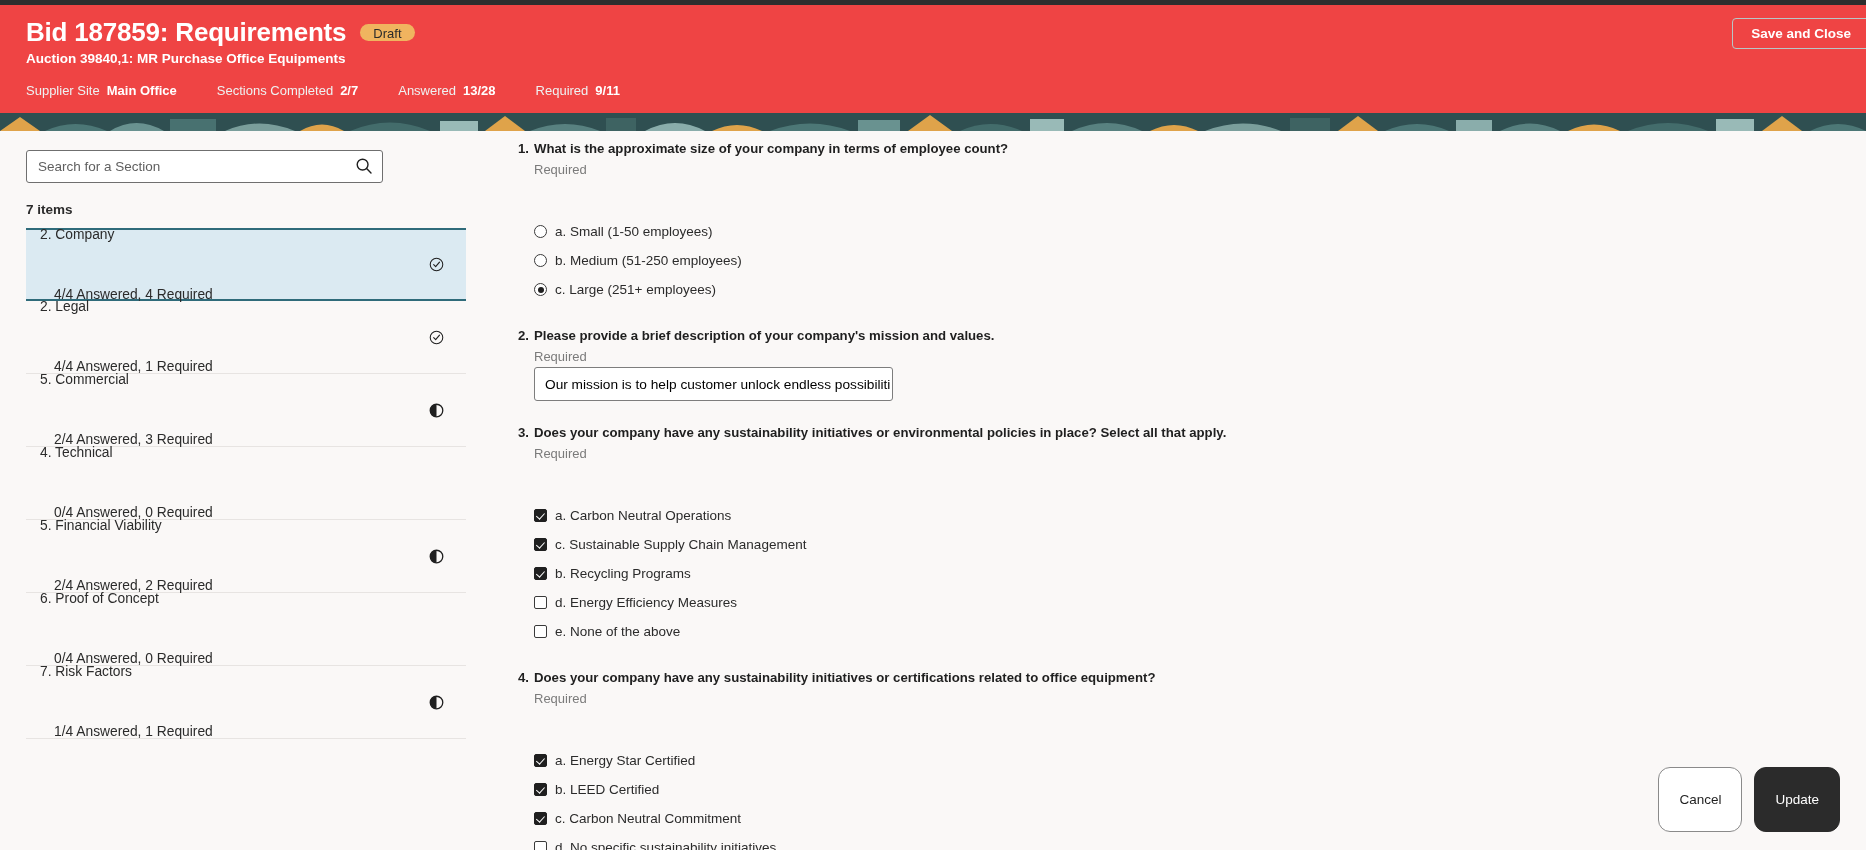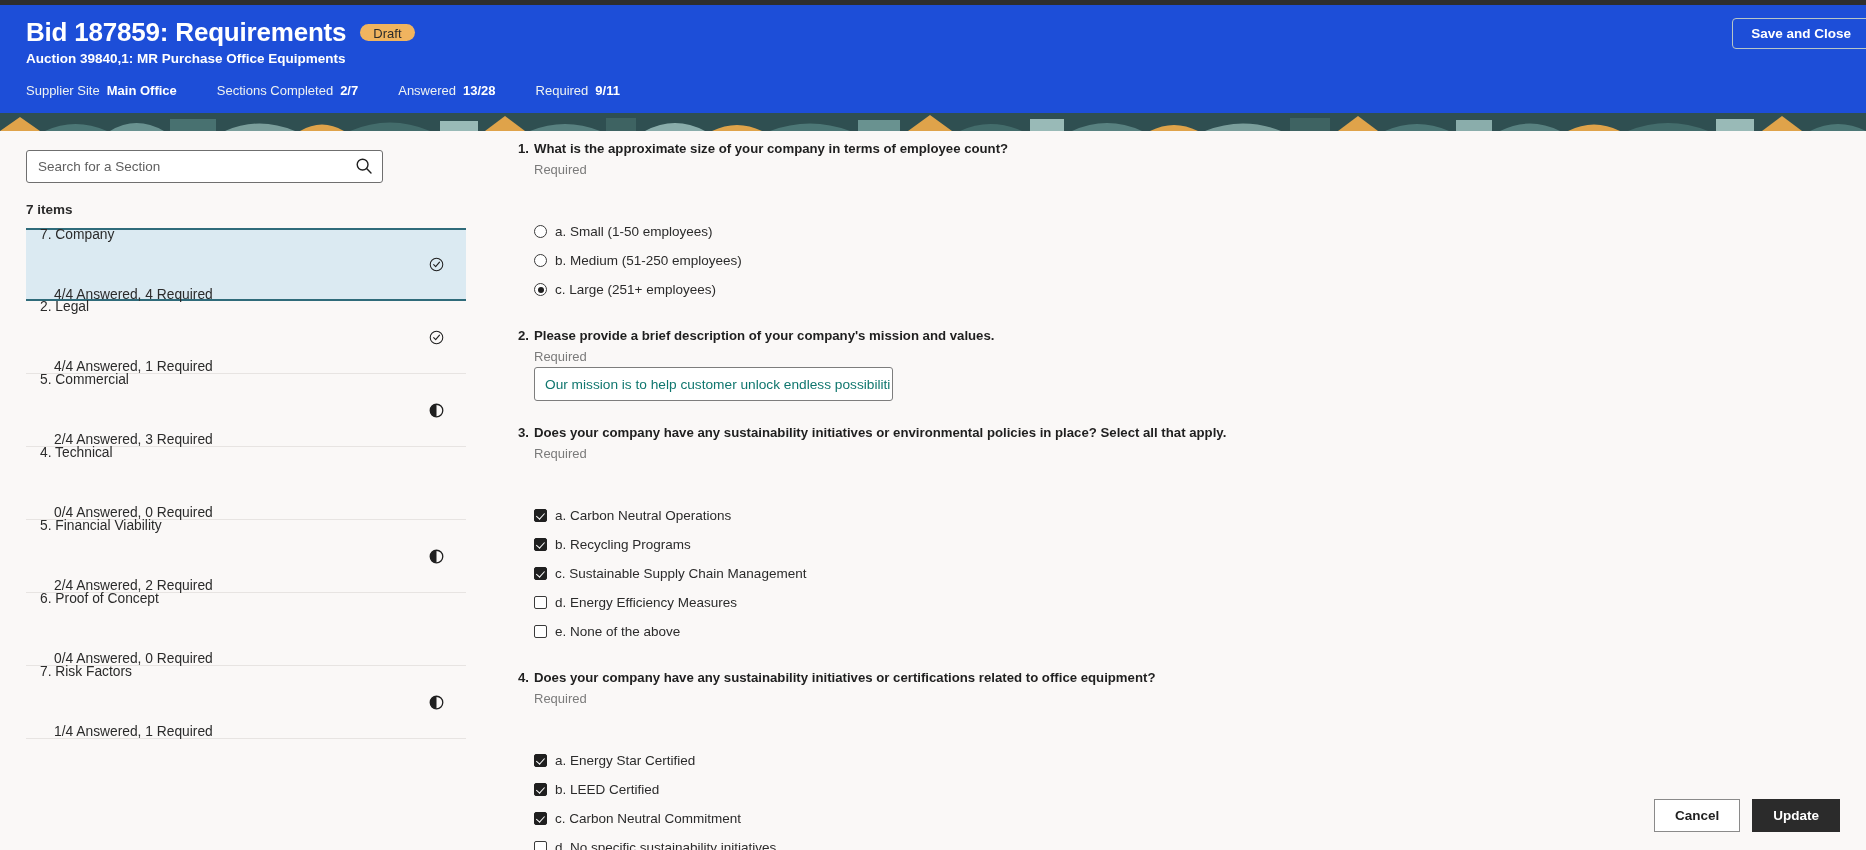--- a/index.html
+++ b/index.html
@@ -15,21 +15,21 @@
 
   
   .top-strip {
     position: absolute; top: 0; left: 0; width: 1866px; height: 5px;
     background: #2e2e2e;
   }
 
   
   .header {
     position: absolute; top: 5px; left: 0; width: 1866px; height: 126px;
-    background: #1d4ed8;
+    background: #ef4444;
     overflow: hidden;
   }
   .header-title-row {
     position: absolute; left: 26px; top: 12px;
     display: flex; align-items: center; gap: 14px;
   }
   .header-title {
     font-size: 26px; font-weight: bold; color: #ffffff; letter-spacing: -0.2px;
   }
   .status-badge {
@@ -139,34 +139,34 @@
     content: ""; position: absolute; left: 3.4px; top: 0.6px;
     width: 3.6px; height: 7px;
     border: solid #ffffff; border-width: 0 1.8px 1.8px 0;
     transform: rotate(42deg);
   }
 
   .text-answer {
     margin-left: 16px; margin-top: 3px;
     width: 359px; height: 34px;
     border: 1px solid #7d7d7d; border-radius: 3px; background: #ffffff;
-    padding: 0 10px; font-size: 13.7px; color: #0f766e;
+    padding: 0 10px; font-size: 13.7px; color: #000000;
     font-family: "Liberation Sans", sans-serif;
     overflow: hidden; white-space: nowrap; text-overflow: clip;
     display: flex; align-items: center;
   }
 
   
   .footer-actions {
     position: absolute; right: 26px; bottom: 18px;
     display: flex; align-items: center; gap: 12px;
   }
   .btn {
-    font-size: 13.5px; font-weight: bold; border-radius: 0;
-    padding: 8px 20px; cursor: pointer;
+    font-size: 13.5px; font-weight: normal; border-radius: 12px;
+    padding: 24px 20px; cursor: pointer;
     font-family: "Liberation Sans", sans-serif;
   }
   .btn-cancel { background: #ffffff; border: 1px solid #8a8a8a; color: #1f1f1f; }
   .btn-update { background: #2b2b2b; border: 1px solid #2b2b2b; color: #ffffff; }
 </style>
 </head>
 <body>
 
 <div id="app">
 
@@ -257,21 +257,21 @@
             <line x1="11.6" y1="11.6" x2="16" y2="16" stroke="#1f1f1f" stroke-width="1.4" stroke-linecap="round"></line>
           </svg>
         </span>
       </div>
 
       <div class="items-count">7 items</div>
 
       <div class="section-list" id="section-list">
           <div class="section-item selected">
             <div class="section-text">
-              <div class="section-name">7. Company</div>
+              <div class="section-name">2. Company</div>
               <div class="section-stats">4/4 Answered, 4 Required</div>
             </div>
             <span class="status-icon"><svg viewBox="0 0 16 16" width="15" height="15" xmlns="http://www.w3.org/2000/svg">
                 <circle cx="8" cy="8" r="6.7" fill="none" stroke="#1f1f1f" stroke-width="1.1"></circle>
                 <path d="M5 8.2 L7.1 10.3 L11.2 5.4" fill="none" stroke="#1f1f1f" stroke-width="1.2" stroke-linecap="round" stroke-linejoin="round"></path>
               </svg></span>
           </div>
           <div class="section-item">
             <div class="section-text">
               <div class="section-name">2. Legal</div>
@@ -375,27 +375,27 @@
             <label class="option">
               <span class="ctrl">
                 <span class="checkbox checked"></span>
               </span>
               <span>a. Carbon Neutral Operations</span>
             </label>
             <label class="option">
               <span class="ctrl">
                 <span class="checkbox checked"></span>
               </span>
+              <span>c. Sustainable Supply Chain Management</span>
+            </label>
+            <label class="option">
+              <span class="ctrl">
+                <span class="checkbox checked"></span>
+              </span>
               <span>b. Recycling Programs</span>
-            </label>
-            <label class="option">
-              <span class="ctrl">
-                <span class="checkbox checked"></span>
-              </span>
-              <span>c. Sustainable Supply Chain Management</span>
             </label>
             <label class="option">
               <span class="ctrl">
                 <span class="checkbox"></span>
               </span>
               <span>d. Energy Efficiency Measures</span>
             </label>
             <label class="option">
               <span class="ctrl">
                 <span class="checkbox"></span>

